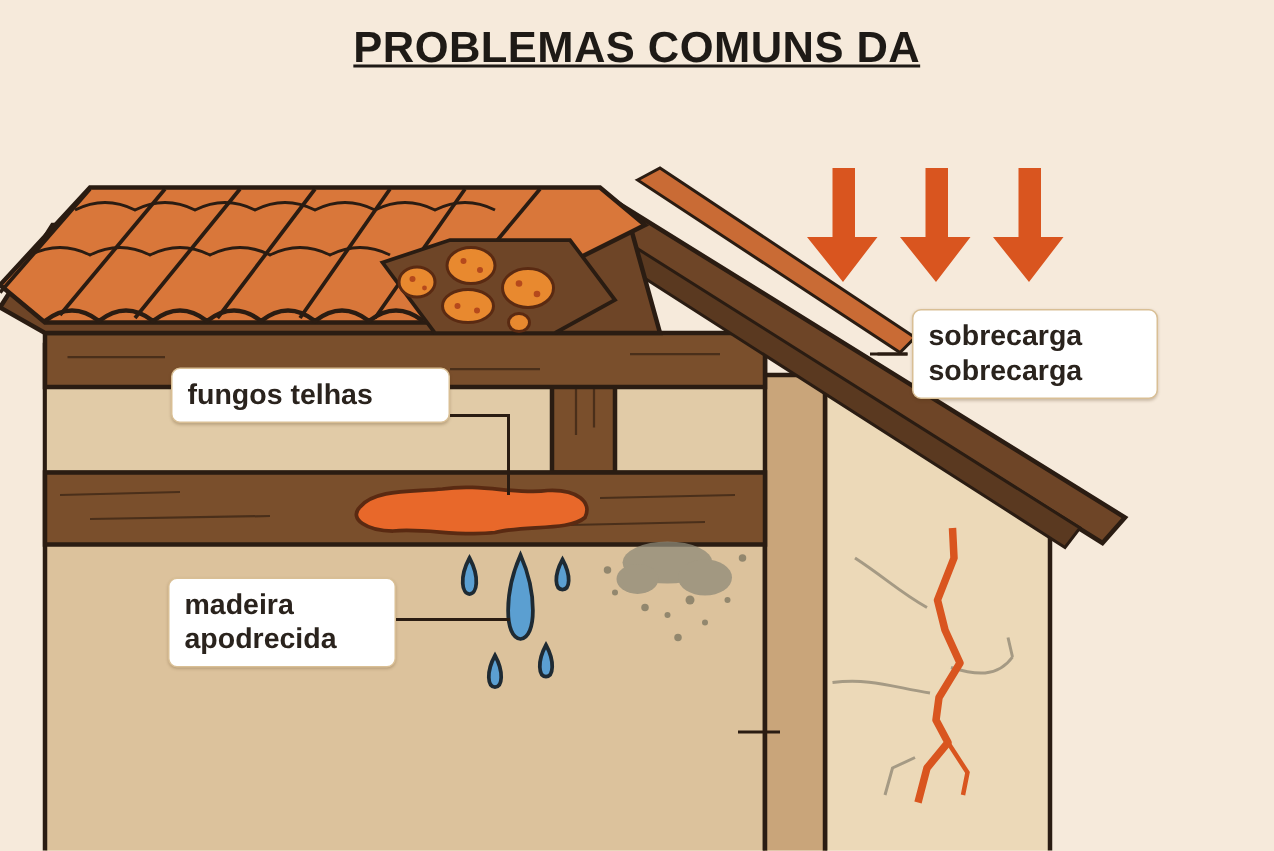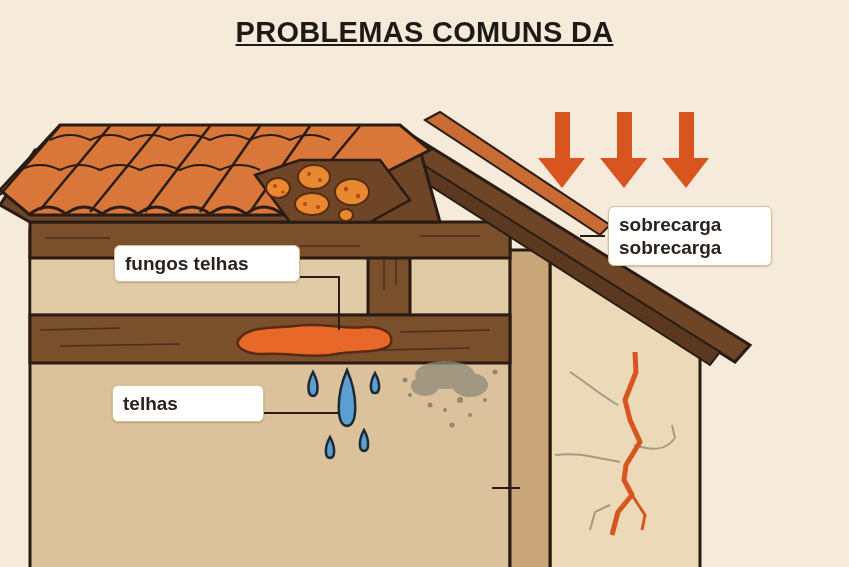--- a/index.html
+++ b/index.html
@@ -141,21 +141,22 @@
 
   <div class="title">
     <span>PROBLEMAS COMUNS DA</span>
   </div>
 
   <div class="label" style="left:114px;top:245px;width:186px;">
     <span>fungos telhas</span>
   </div>
 
   <div class="label" style="left:112px;top:385px;width:152px;">
-    <span>telhas</span>
+    <span>madeira</span>
+    <span>apodrecida</span>
   </div>
 
 
   <div class="label" style="left:608px;top:206px;width:164px;">
     <span>sobrecarga</span>
     <span>sobrecarga</span>
   </div>
 </div>
 
 </body></html>

